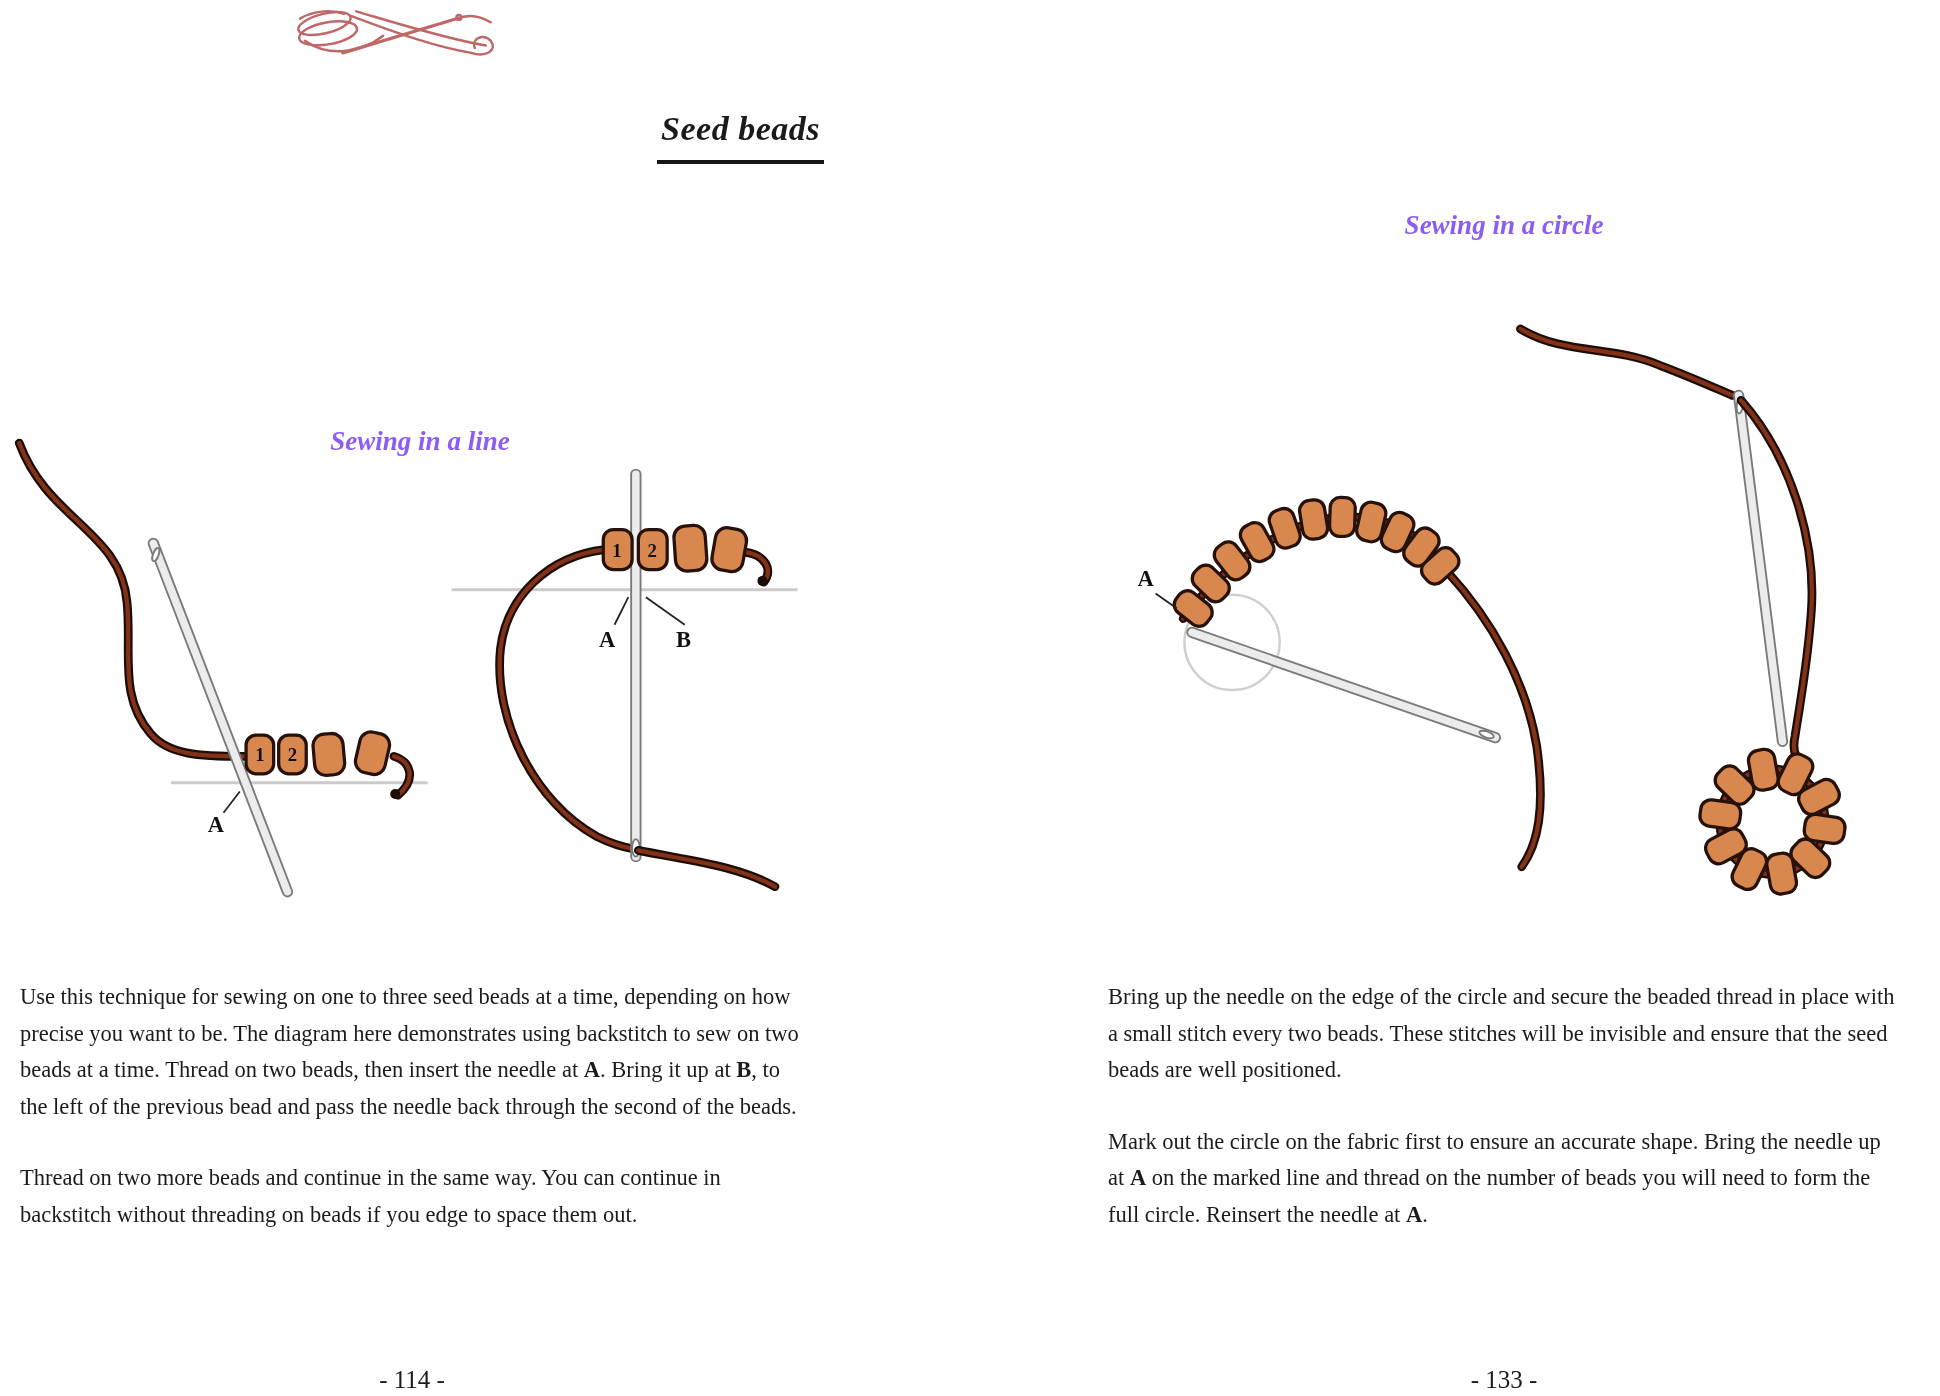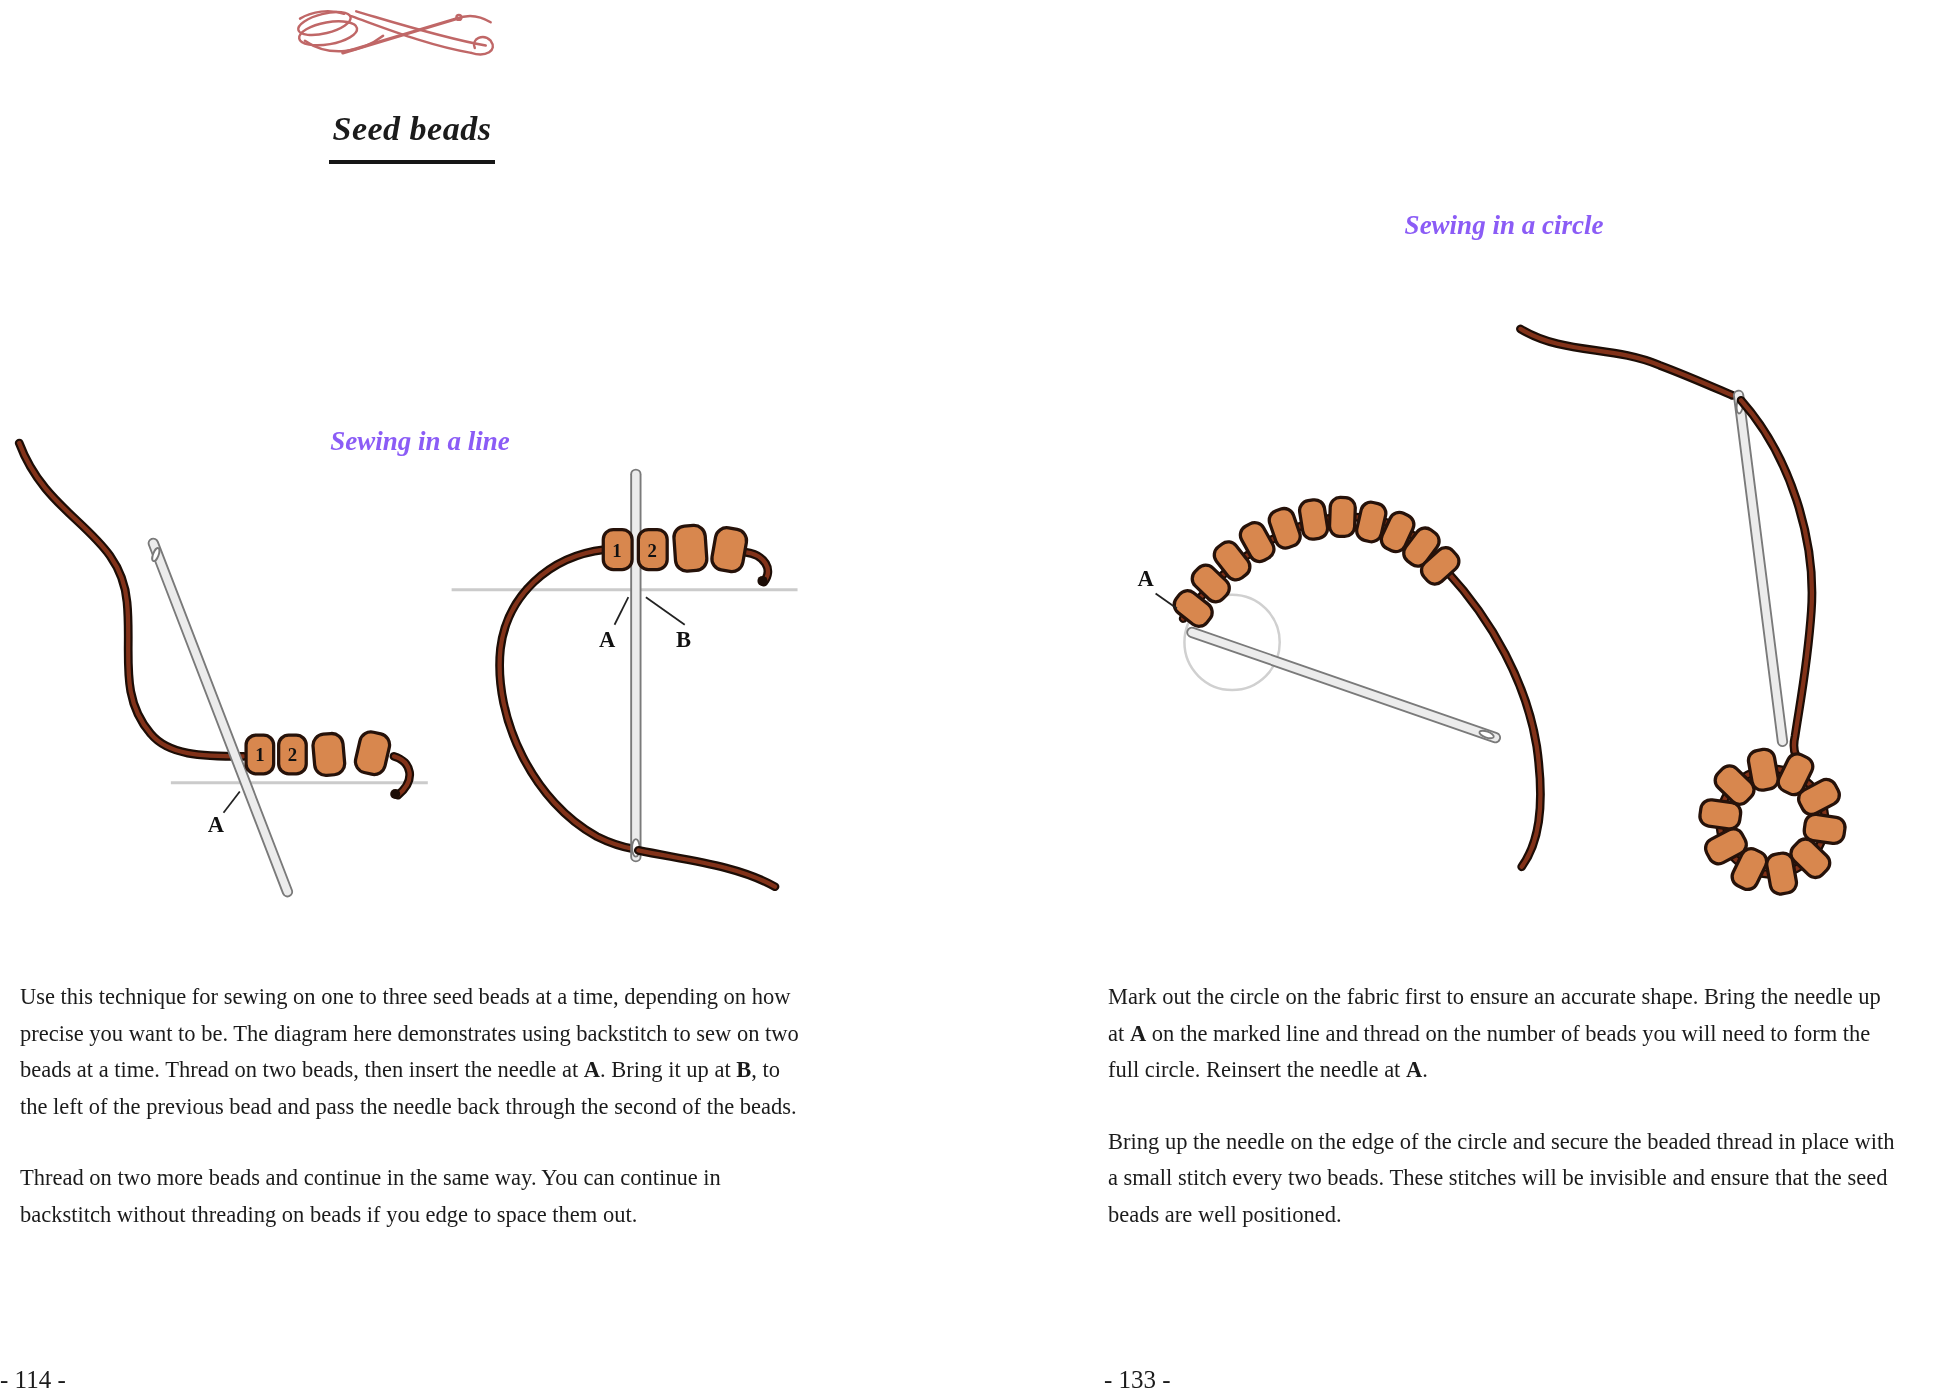--- a/index.html
+++ b/index.html
@@ -1,41 +1,41 @@
 <!DOCTYPE html>
 <html><head>
 <meta charset="utf-8">
 <style>
   html,body{margin:0;padding:0;background:#ffffff;}
   .spread{position:relative;width:1940px;height:1396px;background:#ffffff;
           font-family:"Liberation Serif",serif;color:#1b1b1b;overflow:hidden;}
 
   .deco{position:absolute;left:286px;top:4px;width:248px;height:66px;}
 
-  .title{position:absolute;left:0;top:110px;width:824px;text-align:center;margin:0;
+  .title{position:absolute;left:0;top:110px;width:824px;text-align:right;margin:0;
          font-size:34px;font-style:italic;font-weight:bold;letter-spacing:.5px;}
   .title span{display:inline-block;border-bottom:4px solid #161616;padding:0 4px 12px;}
 
   .intro{position:absolute;left:16px;top:204px;width:748px;margin:0;
          font-size:22.5px;line-height:36.5px;}
 
   .section{position:absolute;margin:0;font-size:27px;font-style:italic;font-weight:bold;color:#8b5cf6;}
   .sec-line{left:8px;top:426px;width:824px;text-align:center;}
   .sec-circle{left:1104px;top:210px;width:800px;text-align:center;}
 
   .diagram-left{position:absolute;left:10px;top:433px;}
   .diagram-right{position:absolute;left:1123px;top:320px;}
 
   .body{position:absolute;font-size:22.5px;line-height:36.5px;}
   .body p{margin:4px;}
   .body p + p{margin-top:35px;}
   .left-body{left:16px;top:975px;width:795px;}
   .right-body{left:1104px;top:975px;width:800px;}
 
-  .pagenum{position:absolute;top:1366px;font-size:25px;text-align:left;}
+  .pagenum{position:absolute;top:1366px;font-size:25px;text-align:center;}
   .left-num{left:0;width:824px;}
   .right-num{left:1104px;width:800px;}
 
   
   .thread-o{fill:none;stroke:#1c0d06;stroke-width:7;stroke-linecap:round;}
   .thread-i{fill:none;stroke:#823219;stroke-width:3.4;stroke-linecap:round;}
   .needle-o{fill:none;stroke:#7a7a7a;stroke-width:9;stroke-linecap:round;}
   .needle-i{fill:none;stroke:#ececec;stroke-width:6;stroke-linecap:round;}
   .eye{fill:#ffffff;stroke:#7a7a7a;stroke-width:1.5;}
   .bead{fill:#d8874e;stroke:#26120a;stroke-width:2.6;}
@@ -199,19 +199,19 @@
         <rect class="bead" x="-10.5" y="-16" width="21" height="32" rx="8" transform="translate(476.4,394.2) rotate(98)"></rect>
         <rect class="bead" x="-10.5" y="-16" width="21" height="32" rx="8" transform="translate(487.8,370.8) rotate(134)"></rect>
         <rect class="bead" x="-10.5" y="-16" width="21" height="32" rx="8" transform="translate(510.7,358.6) rotate(170)"></rect>
         <rect class="bead" x="-10.5" y="-16" width="21" height="32" rx="8" transform="translate(536.4,362.2) rotate(206)"></rect>
         <rect class="bead" x="-10.5" y="-16" width="21" height="32" rx="8" transform="translate(555.1,380.3) rotate(242)"></rect>
       </g>
     </g>
   </svg>
 
   <div class="body right-body">
+    <p>Bring up the needle on the edge of the circle and secure the beaded thread in place with a small stitch every two beads. These stitches will be invisible and ensure that the seed beads are well positioned.</p>
     <p><span>Mark out the circle on the fabric first to ensure an accurate shape. Bring the needle up at </span><b>A</b><span> on the marked line and thread on the number of beads you will need to form the full circle. Reinsert the needle at </span><b>A</b><span>.</span></p>
-    <p>Bring up the needle on the edge of the circle and secure the beaded thread in place with a small stitch every two beads. These stitches will be invisible and ensure that the seed beads are well positioned.</p>
   </div>
 
   <div class="pagenum right-num">- 133 -</div>
 
 </div>
 
 </body></html>

